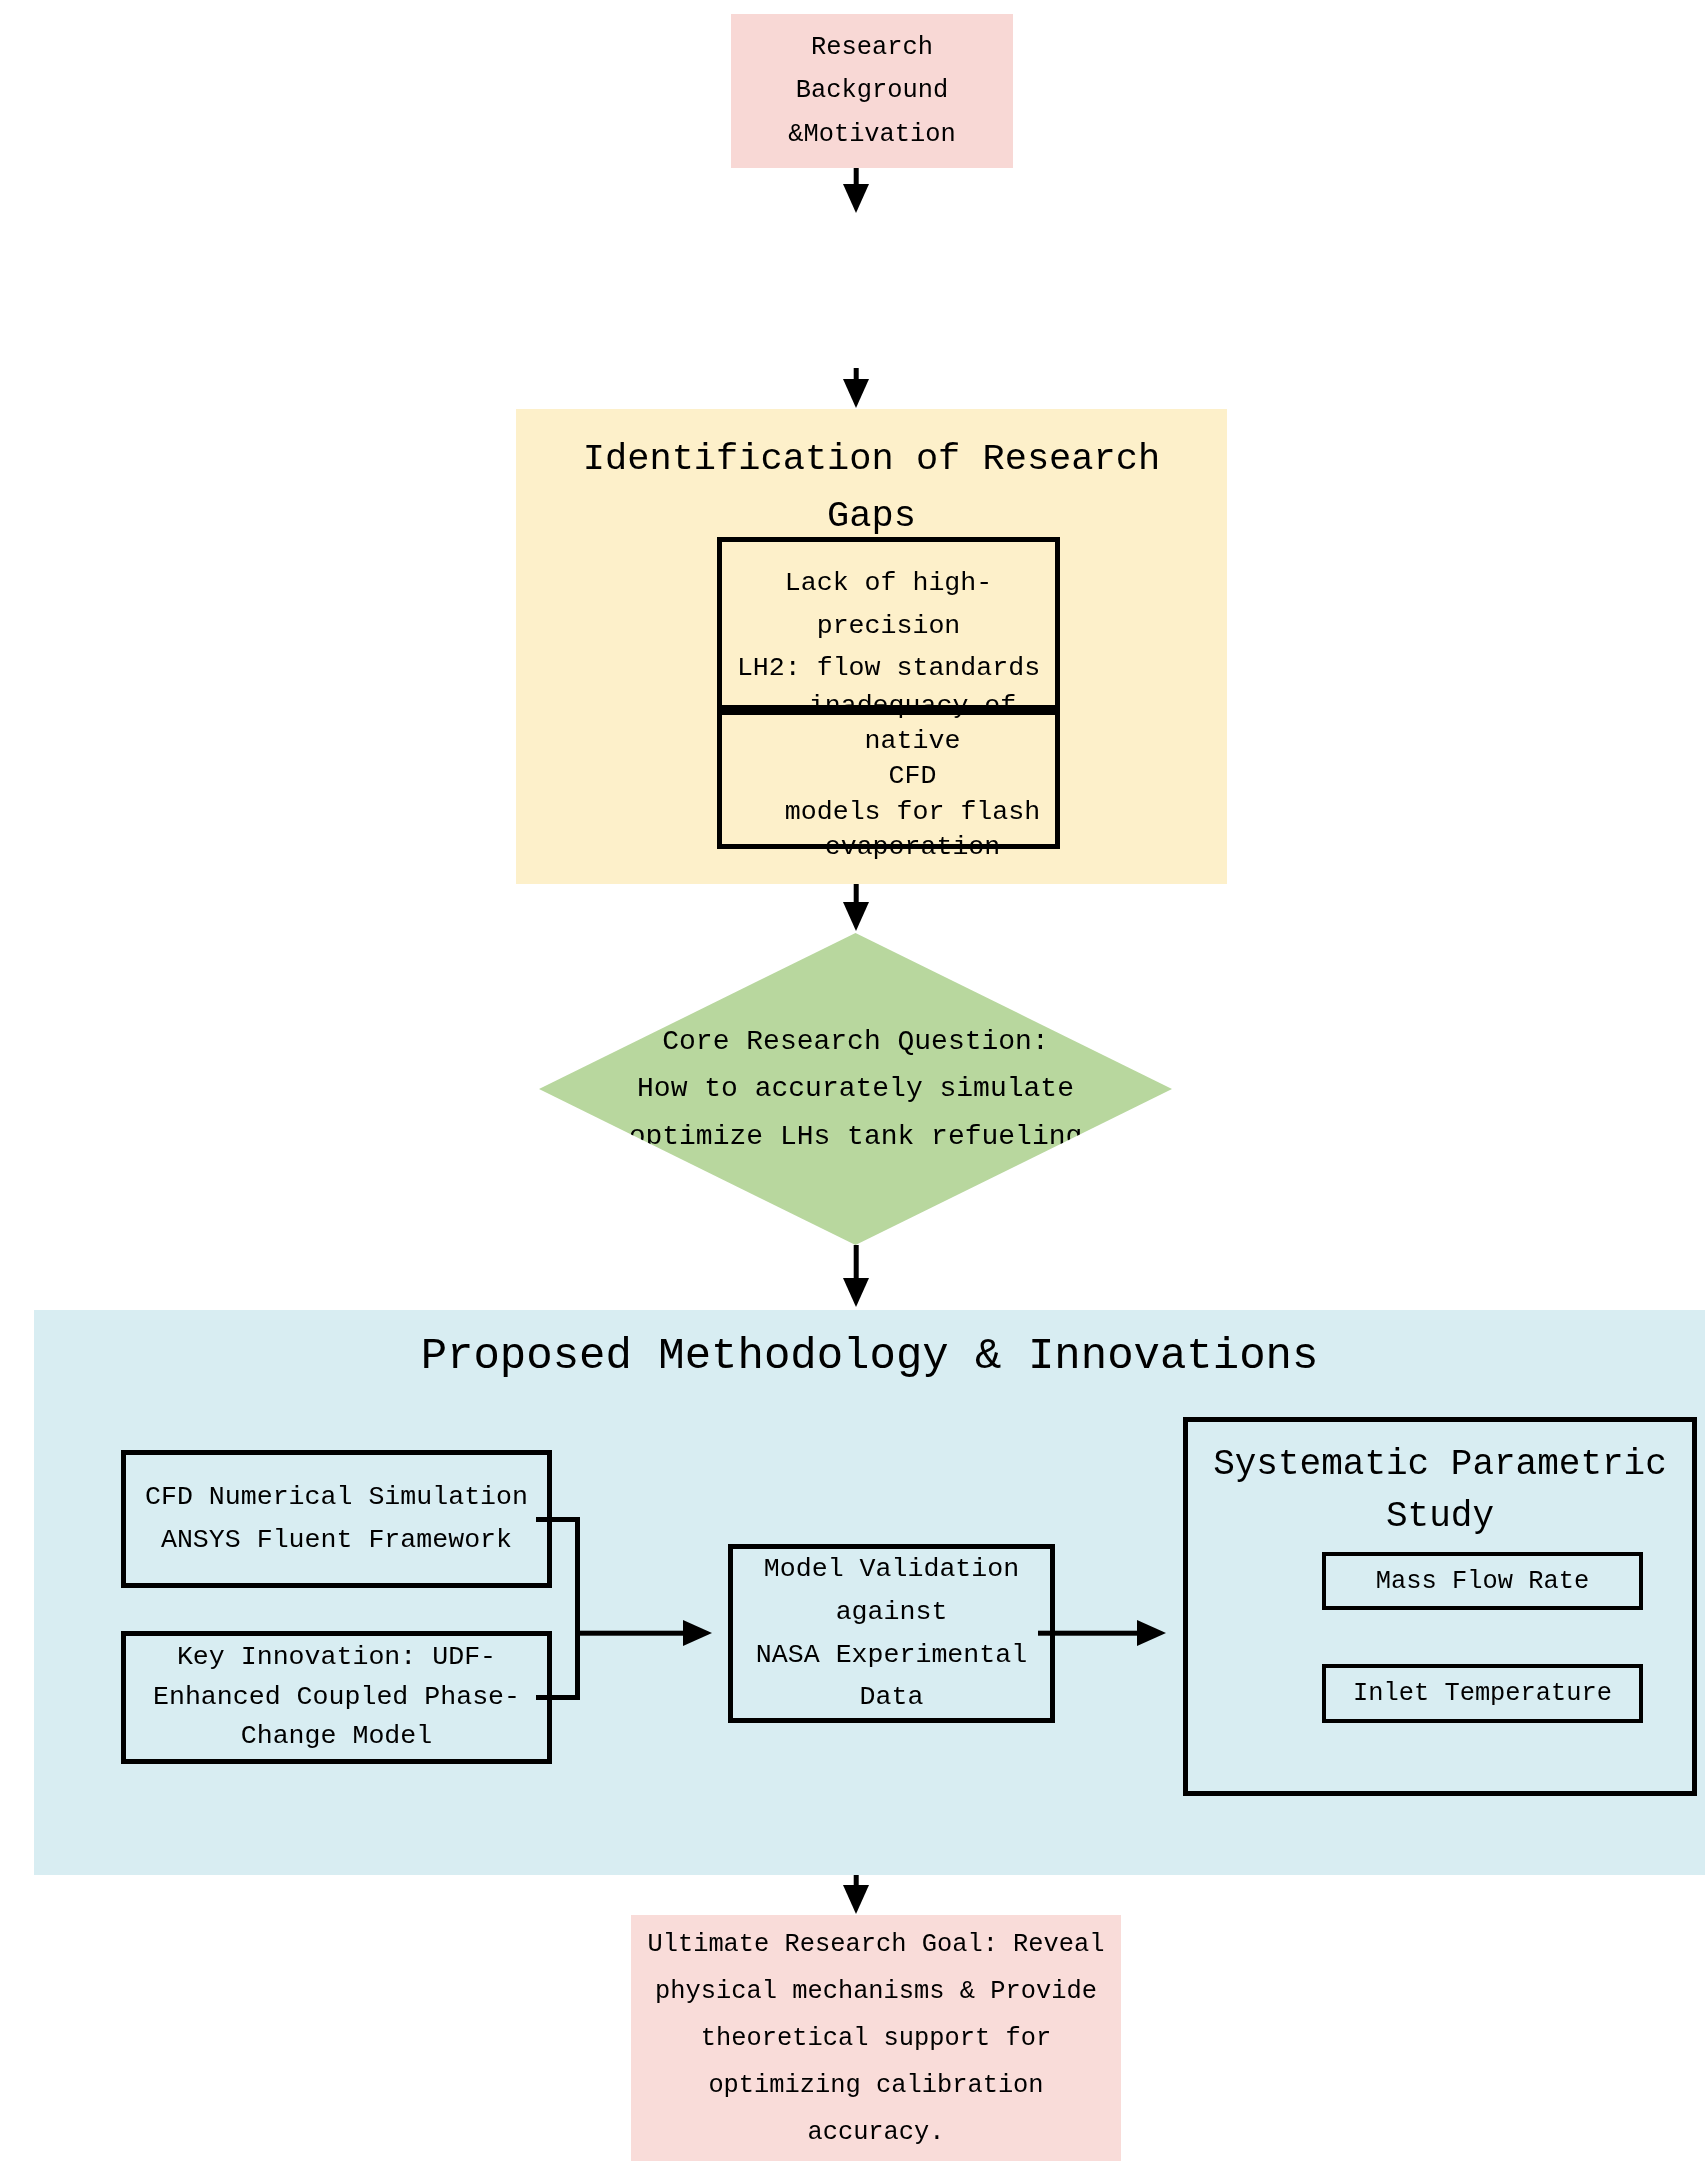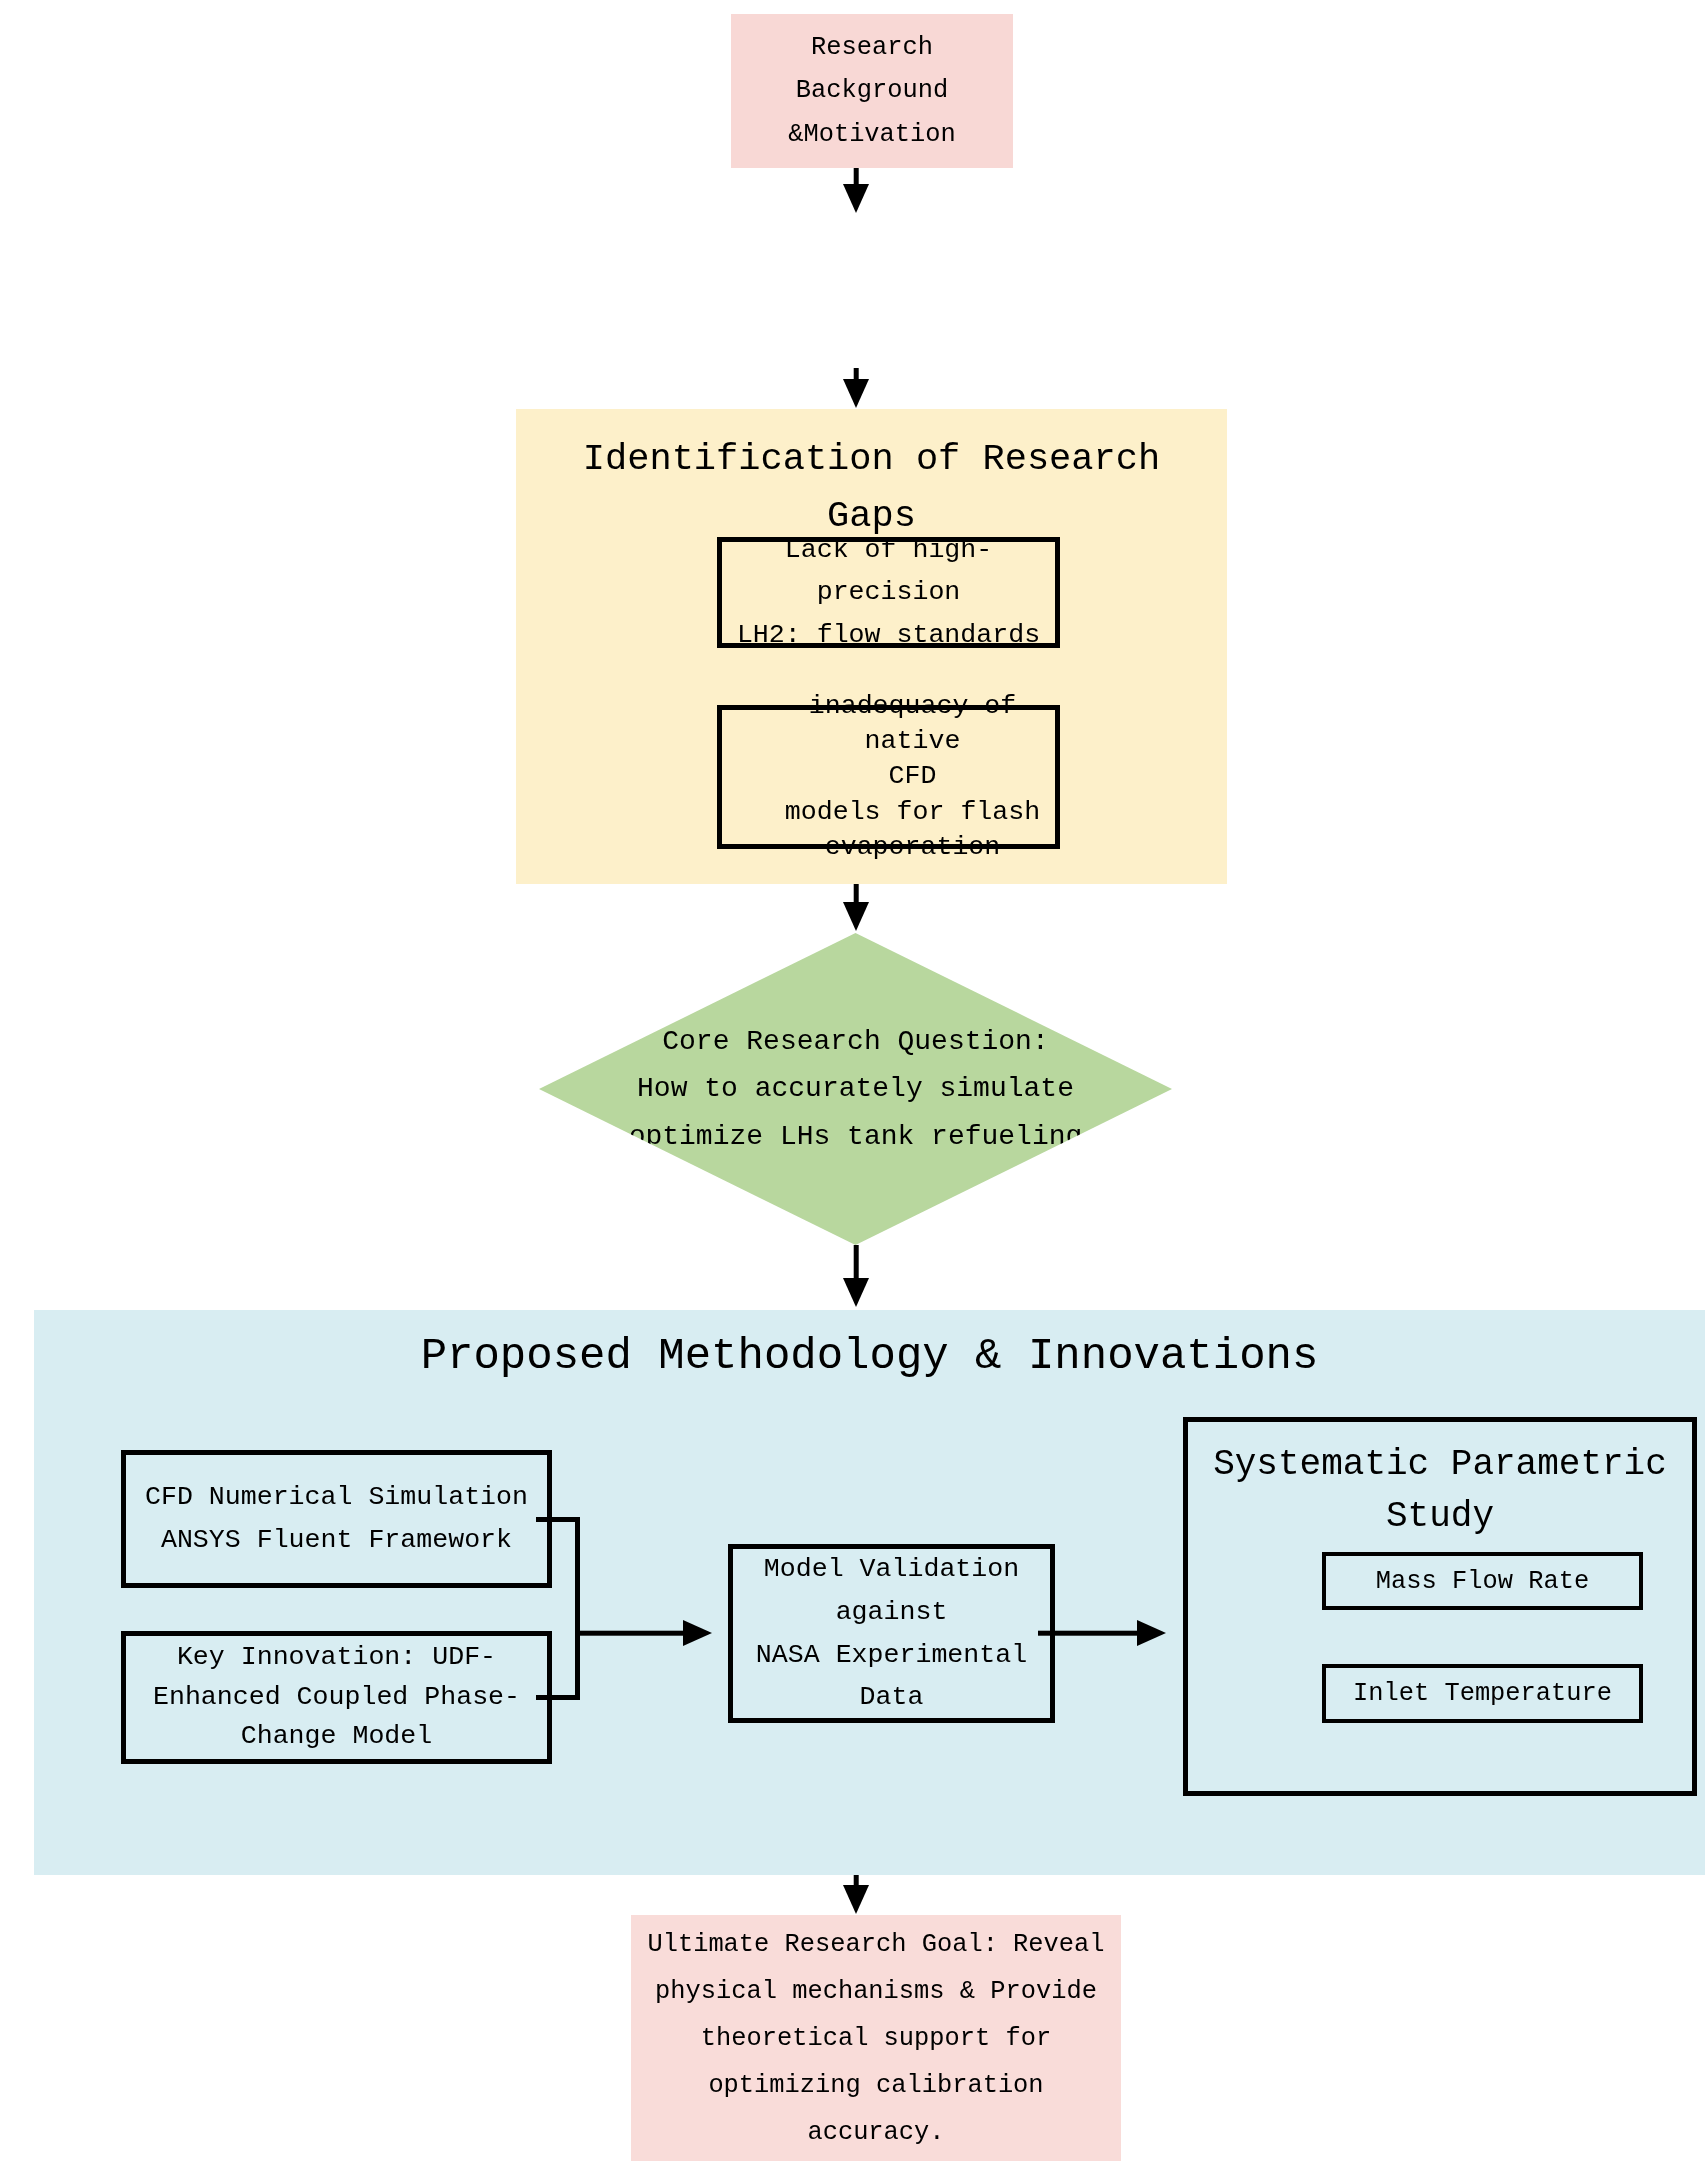--- a/index.html
+++ b/index.html
@@ -66,21 +66,21 @@
 
 
   <div class="arrow-v" style="left:842px;top:368px;width:28px;height:40px;">
     <div class="shaft" style="height:14px;"></div>
     <div class="head"></div>
   </div>
 
   <div class="node fill-cream" style="left:500px;top:409px;width:711px;height:475px;">
     <div class="panel-title txt" style="top:22px;font-size:37px;line-height:1.55;">Identification of Research
 Gaps</div>
-    <div class="node bordered" style="left:185px;top:128px;width:343px;height:111px;background:transparent;">
+    <div class="node bordered" style="left:185px;top:128px;width:343px;height:178px;background:transparent;">
       <div class="txt" style="font-size:26.6px;line-height:1.6;">Lack of high-
 precision
 LH2: flow standards</div>
     </div>
     <div class="node bordered" style="left:185px;top:296px;width:343px;height:144px;background:transparent;padding-left:48px;">
       <div class="txt" style="font-size:26.6px;line-height:1.32;">inadequacy of native
 CFD
 models for flash
 evaporation</div>
     </div>

